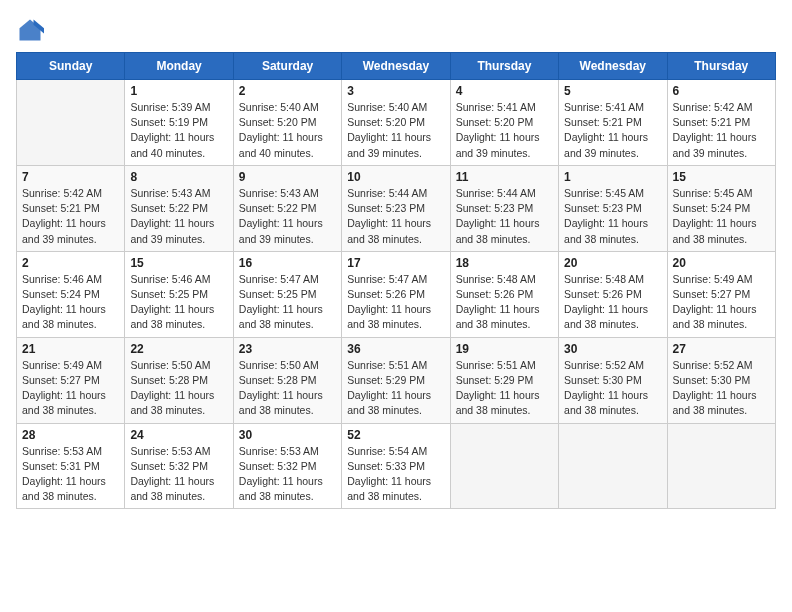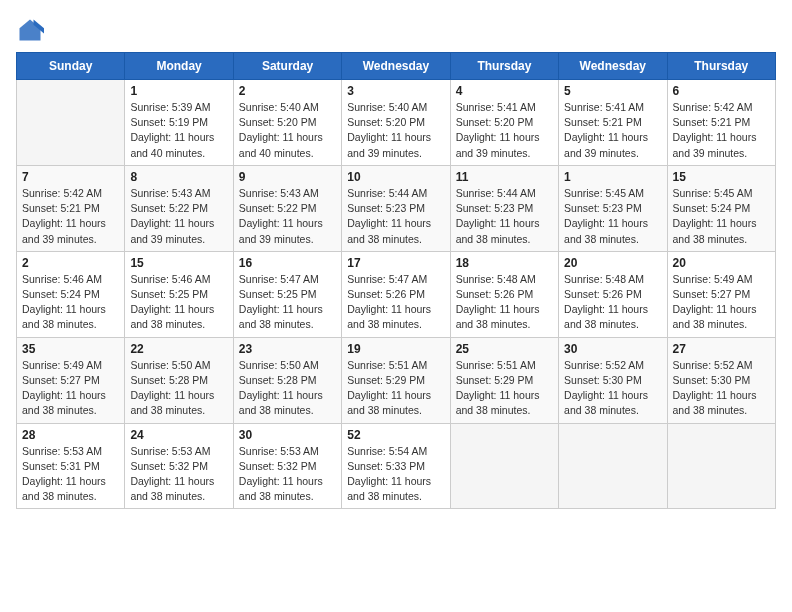--- a/index.html
+++ b/index.html
@@ -211,37 +211,37 @@
           <span class="day-num">20</span>
           <div class="day-info">Sunrise: 5:48 AM<br>Sunset: 5:26 PM<br>Daylight: 11 hours<br>and 38 minutes.</div>
         </td>
         <td>
           <span class="day-num">20</span>
           <div class="day-info">Sunrise: 5:49 AM<br>Sunset: 5:27 PM<br>Daylight: 11 hours<br>and 38 minutes.</div>
         </td>
       </tr>
       <tr class="week-row">
         <td>
-          <span class="day-num">35</span>
+          <span class="day-num">21</span>
           <div class="day-info">Sunrise: 5:49 AM<br>Sunset: 5:27 PM<br>Daylight: 11 hours<br>and 38 minutes.</div>
         </td>
         <td>
           <span class="day-num">22</span>
           <div class="day-info">Sunrise: 5:50 AM<br>Sunset: 5:28 PM<br>Daylight: 11 hours<br>and 38 minutes.</div>
         </td>
         <td>
           <span class="day-num">23</span>
           <div class="day-info">Sunrise: 5:50 AM<br>Sunset: 5:28 PM<br>Daylight: 11 hours<br>and 38 minutes.</div>
         </td>
         <td>
+          <span class="day-num">36</span>
+          <div class="day-info">Sunrise: 5:51 AM<br>Sunset: 5:29 PM<br>Daylight: 11 hours<br>and 38 minutes.</div>
+        </td>
+        <td>
           <span class="day-num">19</span>
-          <div class="day-info">Sunrise: 5:51 AM<br>Sunset: 5:29 PM<br>Daylight: 11 hours<br>and 38 minutes.</div>
-        </td>
-        <td>
-          <span class="day-num">25</span>
           <div class="day-info">Sunrise: 5:51 AM<br>Sunset: 5:29 PM<br>Daylight: 11 hours<br>and 38 minutes.</div>
         </td>
         <td>
           <span class="day-num">30</span>
           <div class="day-info">Sunrise: 5:52 AM<br>Sunset: 5:30 PM<br>Daylight: 11 hours<br>and 38 minutes.</div>
         </td>
         <td>
           <span class="day-num">27</span>
           <div class="day-info">Sunrise: 5:52 AM<br>Sunset: 5:30 PM<br>Daylight: 11 hours<br>and 38 minutes.</div>
         </td>

